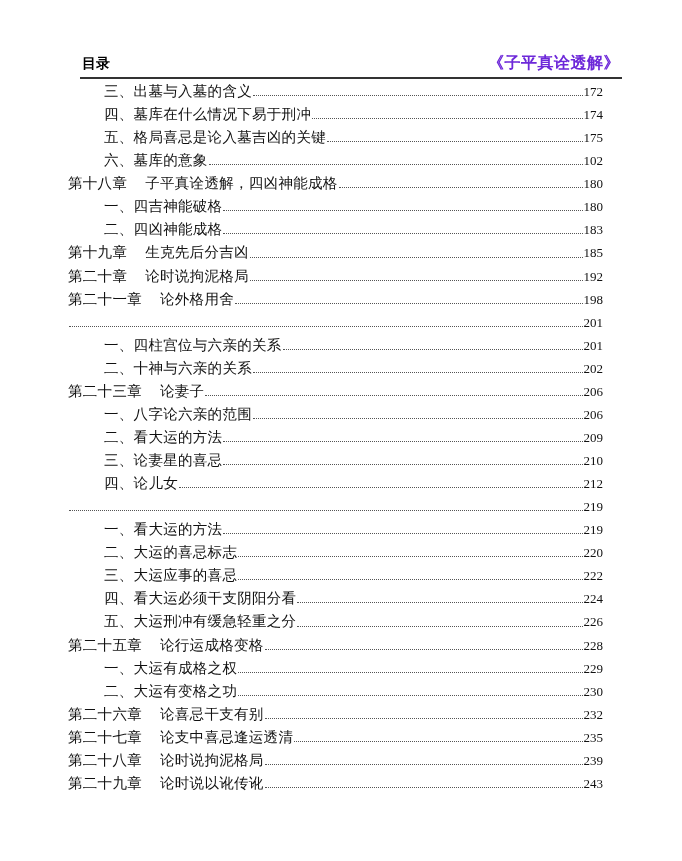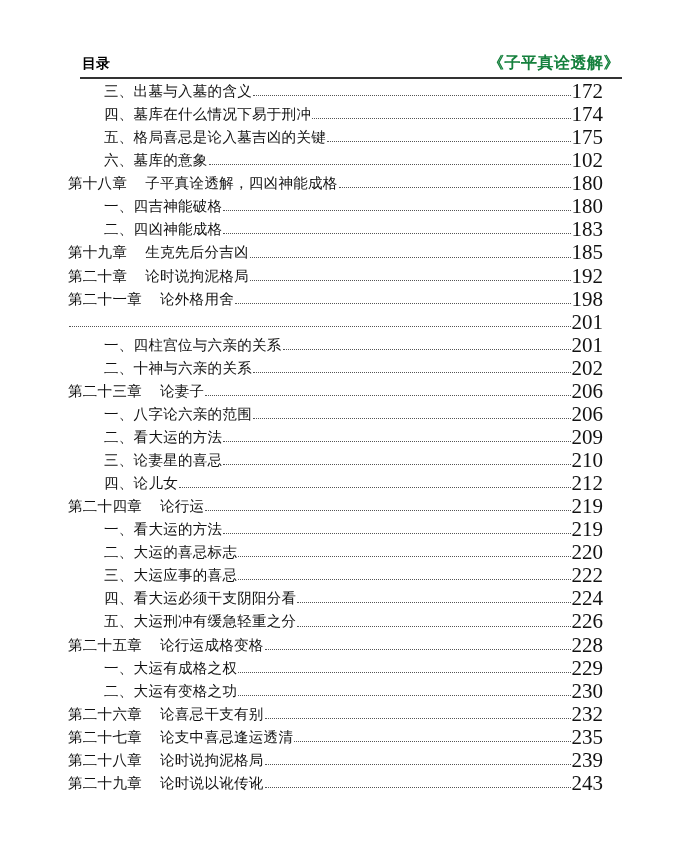--- a/index.html
+++ b/index.html
@@ -3,32 +3,32 @@
 <meta charset="utf-8">
 <style>
   html, body { margin: 0; padding: 0; background: #ffffff; }
   body { width: 682px; height: 861px; position: relative; overflow: hidden;
          font-family: "DejaVu Serif", "Liberation Serif", serif; color: #111; }
   .page { position: absolute; left: 0; top: 0; width: 682px; height: 861px; background: #fff; }
   .header { position: absolute; left: 82px; top: 52px; width: 538px; height: 24px; }
   .header-left { position: absolute; left: 0; top: 0; font-family: "DejaVu Sans", sans-serif;
                  font-weight: bold; font-size: 14px; line-height: 22px; color: #000; }
   .header-right { position: absolute; right: 0; top: 0; font-family: "DejaVu Sans", sans-serif;
-                  font-weight: bold; font-size: 16px; line-height: 22px; color: #15803d; letter-spacing: 0.5px; }
+                  font-weight: bold; font-size: 16px; line-height: 22px; color: #6d28d9; letter-spacing: 0.5px; }
   .rule { position: absolute; left: 80px; top: 77px; width: 542px; height: 2px; background: #333; }
   .toc { position: absolute; left: 68px; top: 80px; width: 535px; }
   .row { position: relative; height: 23.07px; display: flex; align-items: center;
          font-size: 14.5px; line-height: 23px; white-space: nowrap; }
   .row.sub { padding-left: 36px; }
   .row .label { flex: 0 0 auto; color: #111; letter-spacing: 0.3px; }
   .row .label .num { display: inline-block; }
   .row .label .gap { display: inline-block; width: 18px; }
   .row .leader { flex: 1 1 auto; margin: 0 1px; height: 1px; align-self: flex-end;
                  margin-bottom: 7px; border-bottom: 1.5px dotted #555; }
-  .row .page-no { flex: 0 0 auto; font-family: "Liberation Serif", serif; font-size: 21px; color: #111; }
+  .row .page-no { flex: 0 0 auto; font-family: "Liberation Serif", serif; font-size: 13px; color: #111; }
 </style>
 </head>
 <body>
 
 <div class="page">
   <div class="header">
     <span class="header-left">目录</span>
     <span class="header-right">《子平真诠透解》</span>
   </div>
   <div class="rule"></div>
@@ -117,21 +117,20 @@
         <span class="label">三、论妻星的喜忌</span>
         <span class="leader"></span>
         <span class="page-no">210</span>
       </div>
       <div class="row sub">
         <span class="label">四、论儿女</span>
         <span class="leader"></span>
         <span class="page-no">212</span>
       </div>
       <div class="row">
-        <span class="label"><span class="num">第二十四章</span><span class="gap"></span><span>论行运</span></span>
         <span class="leader"></span>
         <span class="page-no">219</span>
       </div>
       <div class="row sub">
         <span class="label">一、看大运的方法</span>
         <span class="leader"></span>
         <span class="page-no">219</span>
       </div>
       <div class="row sub">
         <span class="label">二、大运的喜忌标志</span>

